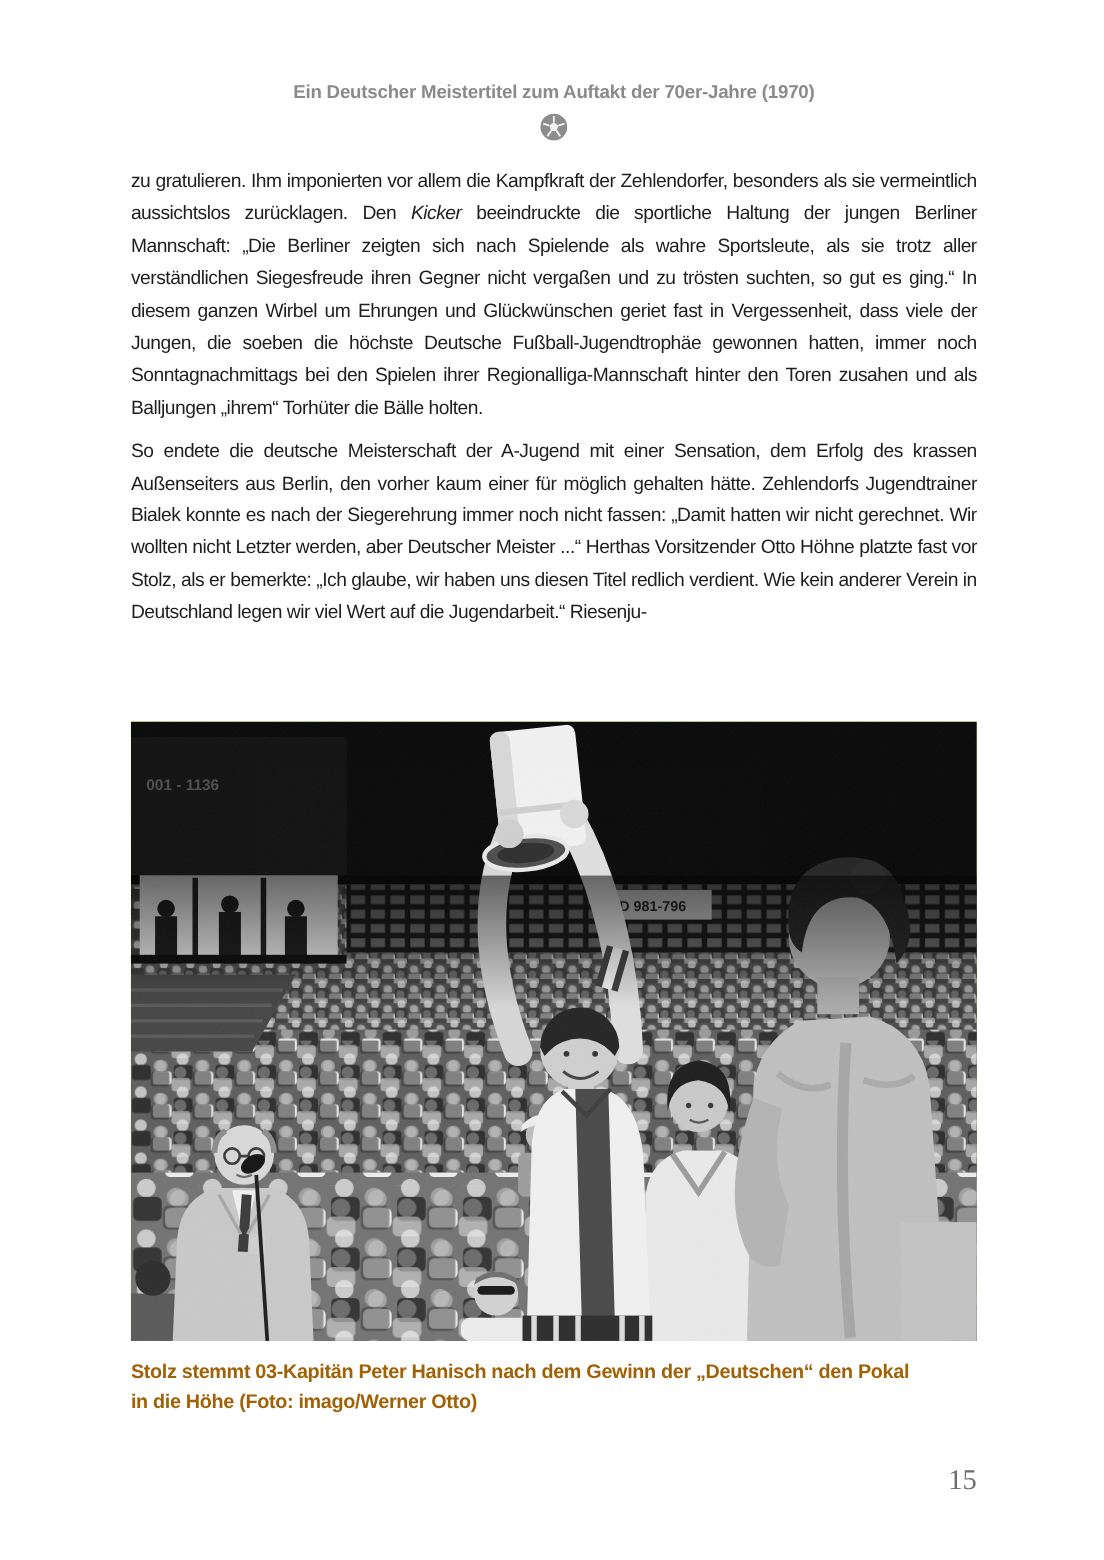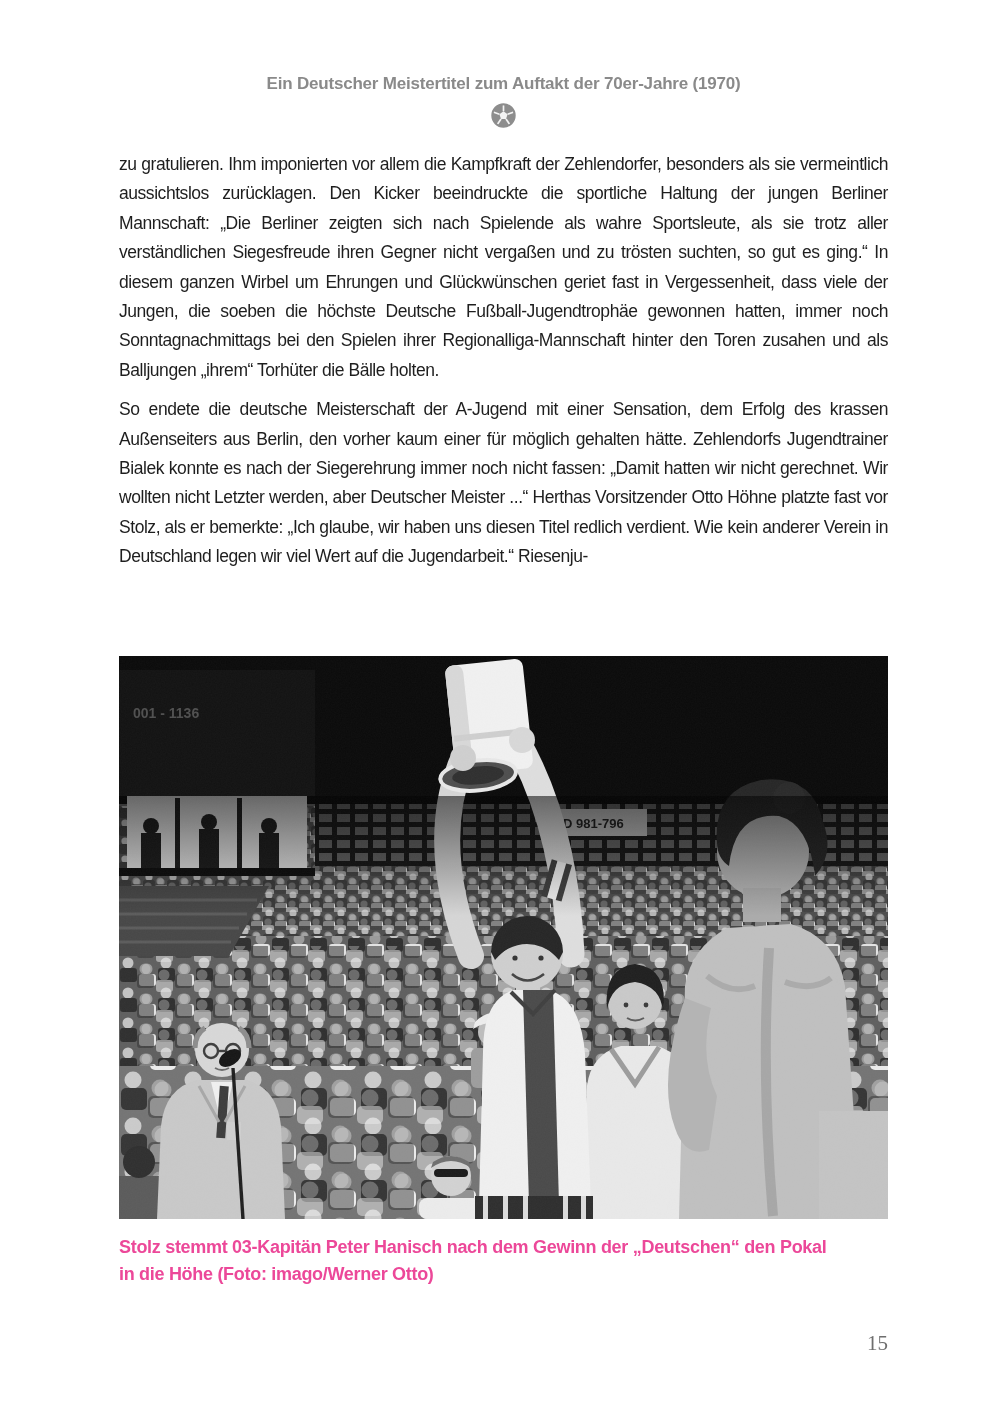--- a/index.html
+++ b/index.html
@@ -21,37 +21,37 @@
   }
   .rh-icon{width:25px;height:25px;display:block;flex:0 0 auto;}
   
   .copy{
     position:absolute;left:119px;top:150px;width:769px;
     color:#1e1e1e;font-size:17.5px;line-height:29.4px;
     letter-spacing:-0.45px;text-align:justify;
   }
   .copy p{margin:0 0 8px 0;padding:0;}
   .copy p + p{margin-top:10px;}
-  .copy .it{}
+  .copy .it{font-style:italic;}
   
   .photo-frame{
     position:absolute;left:119px;top:656px;width:769px;height:563px;
     background:#84cc16;overflow:hidden;
   }
   .photo-frame svg{display:block;width:769px;height:563px;}
   
   .caption{
     position:absolute;left:119px;top:1234px;max-width:724px;
-    color:#ec4899;font-size:18px;font-weight:700;line-height:26.5px;
+    color:#a16207;font-size:18px;font-weight:700;line-height:26.5px;
     letter-spacing:-0.3px;
   }
   
   .folio{
     position:absolute;right:116px;top:1331px;
-    color:#6e6e6e;font-size:21px;
+    color:#6e6e6e;font-size:26px;
     font-family:"Liberation Serif",serif;
   }
 </style>
 </head>
 <body>
 
 <div class="page">
 
   <div class="running-head">
     <span class="rh-title">Ein Deutscher Meistertitel zum Auftakt der 70er-Jahre (1970)</span>

